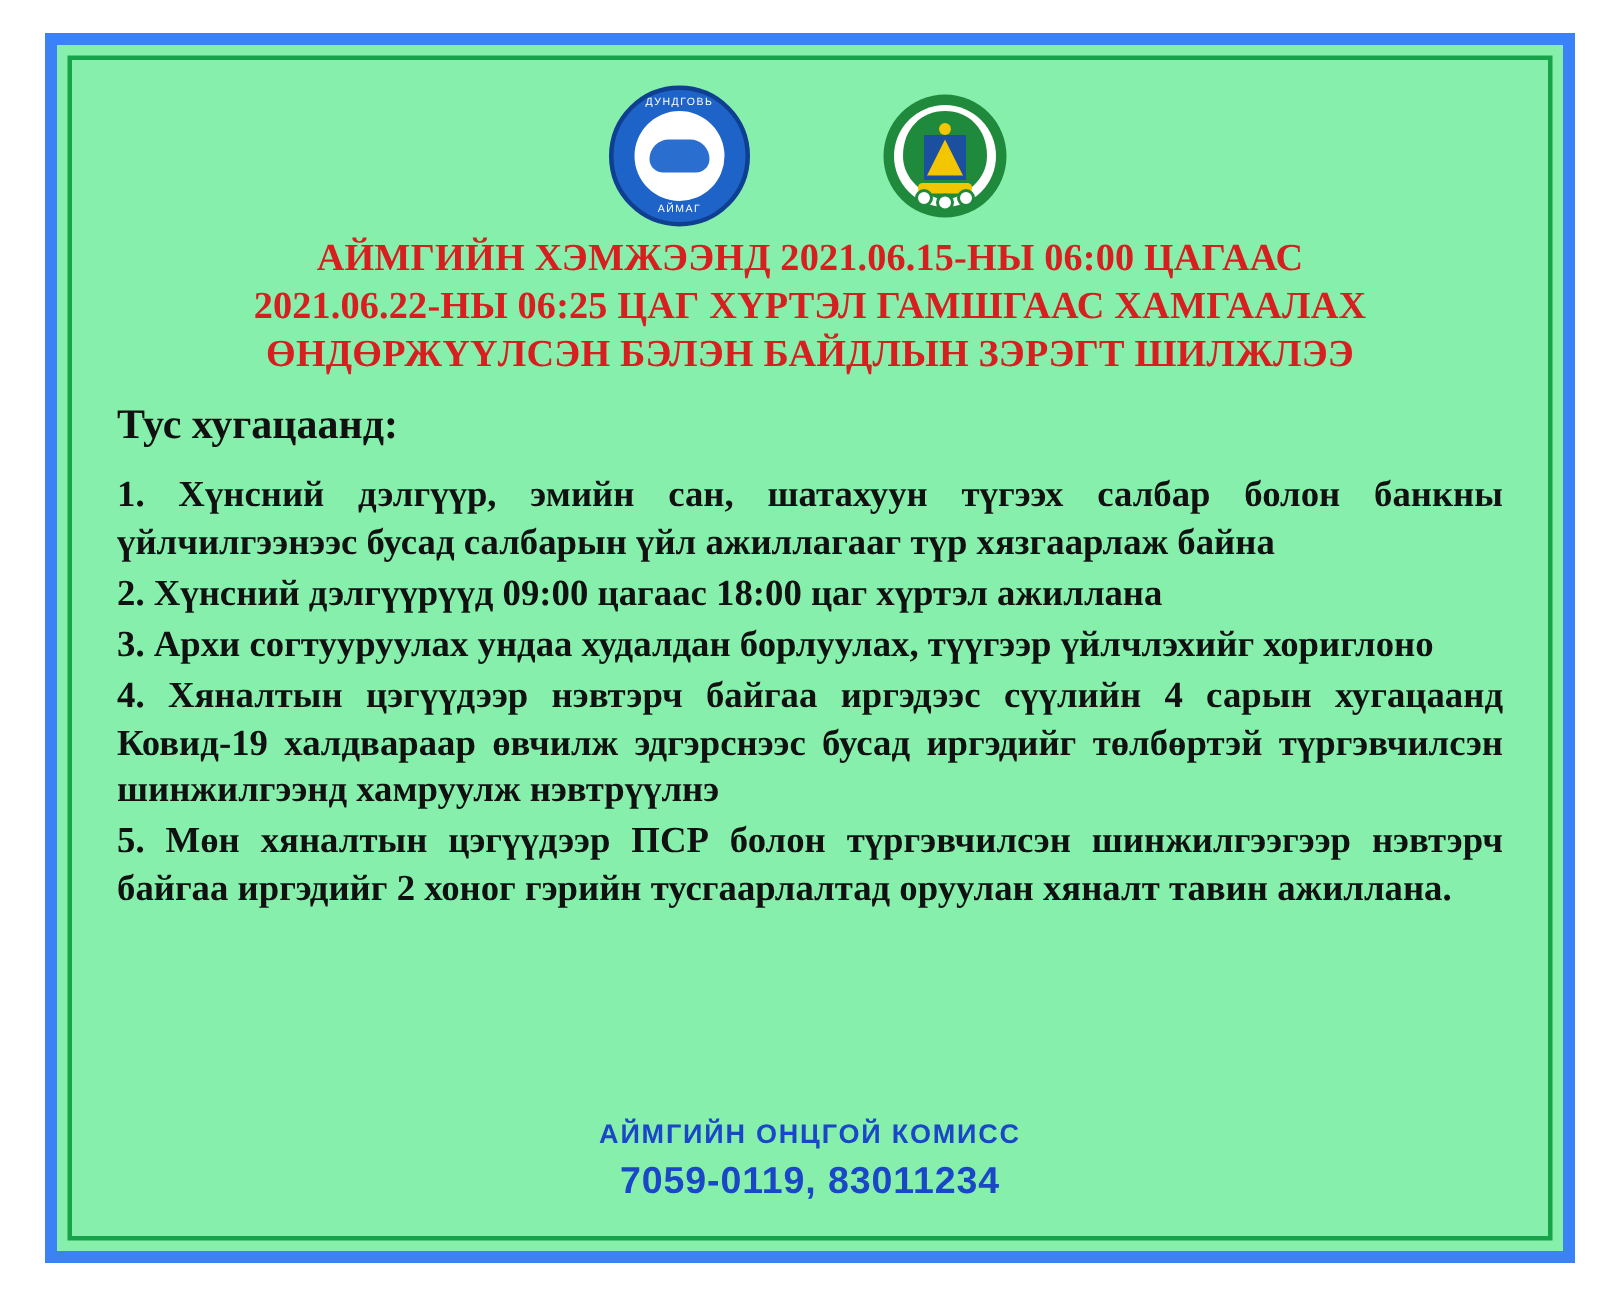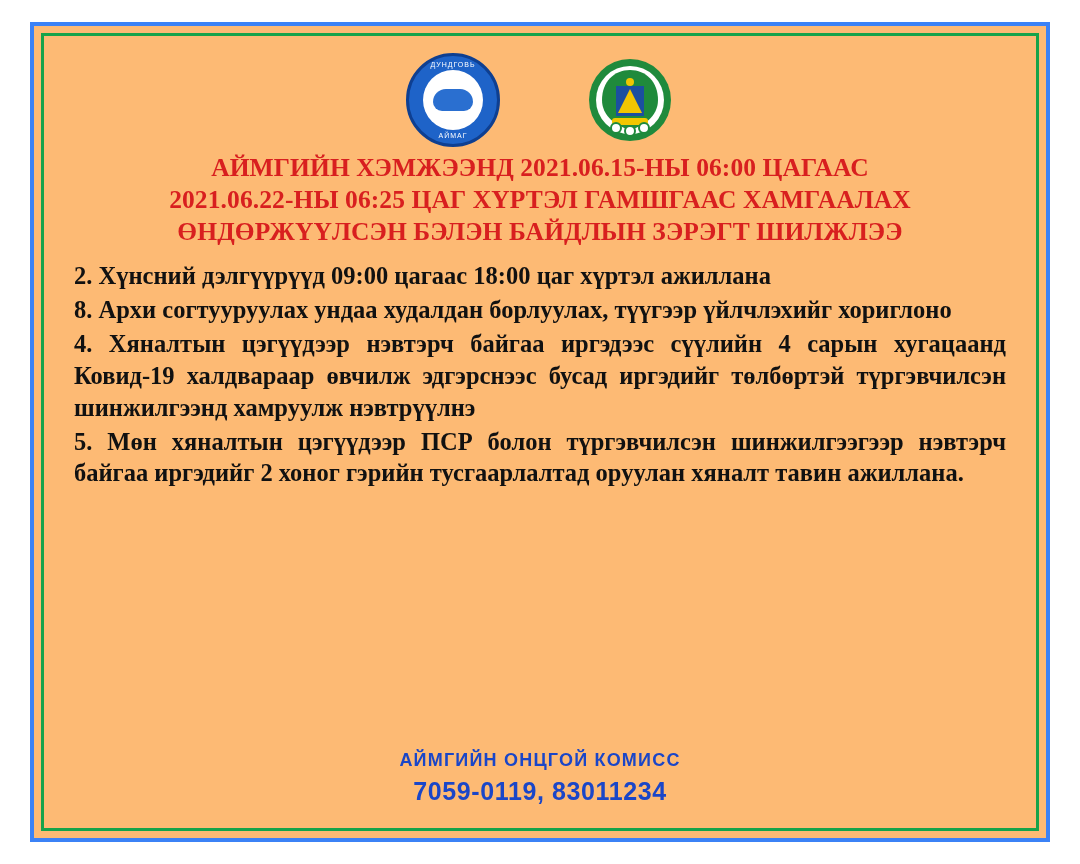--- a/index.html
+++ b/index.html
@@ -19,22 +19,22 @@
     height: 864px;
     background: #ffffff;
     box-sizing: border-box;
   }
   .outer-border {
     position: absolute;
     left: 30px;
     top: 22px;
     right: 30px;
     bottom: 22px;
-    border: 4px solid #3b82f6;
-    background: #fdba74;
+    border: 8px solid #3b82f6;
+    background: #86efac;
     box-sizing: border-box;
   }
   .inner-border {
     position: absolute;
     left: 7px;
     top: 7px;
     right: 7px;
     bottom: 7px;
     border: 3px solid #16a34a;
     box-sizing: border-box;
@@ -202,24 +202,26 @@
         </div>
 
       </div>
 
       <div class="headline">
         <div>АЙМГИЙН ХЭМЖЭЭНД 2021.06.15-НЫ 06:00 ЦАГААС</div>
         <div>2021.06.22-НЫ 06:25 ЦАГ ХҮРТЭЛ ГАМШГААС ХАМГААЛАХ</div>
         <div>ӨНДӨРЖҮҮЛСЭН БЭЛЭН БАЙДЛЫН ЗЭРЭГТ ШИЛЖЛЭЭ</div>
       </div>
 
+      <div class="intro">Тус хугацаанд:</div>
 
       <div class="body-list">
+        <p>1. Хүнсний дэлгүүр, эмийн сан, шатахуун түгээх салбар болон банкны үйлчилгээнээс бусад салбарын үйл ажиллагааг түр хязгаарлаж байна</p>
         <p>2. Хүнсний дэлгүүрүүд 09:00 цагаас 18:00 цаг хүртэл ажиллана</p>
-        <p>8. Архи согтууруулах ундаа худалдан борлуулах, түүгээр үйлчлэхийг хориглоно</p>
+        <p>3. Архи согтууруулах ундаа худалдан борлуулах, түүгээр үйлчлэхийг хориглоно</p>
         <p>4. Хяналтын цэгүүдээр нэвтэрч байгаа иргэдээс сүүлийн 4 сарын хугацаанд Ковид-19 халдвараар өвчилж эдгэрснээс бусад иргэдийг төлбөртэй түргэвчилсэн шинжилгээнд хамруулж нэвтрүүлнэ</p>
         <p>5. Мөн хяналтын цэгүүдээр ПСР болон түргэвчилсэн шинжилгээгээр нэвтэрч байгаа иргэдийг 2 хоног гэрийн тусгаарлалтад оруулан хяналт тавин ажиллана.</p>
       </div>
 
 
       <div class="footer">
         <div class="f1">АЙМГИЙН ОНЦГОЙ КОМИСС</div>
         <div class="f2">7059-0119, 83011234</div>
       </div>
 

